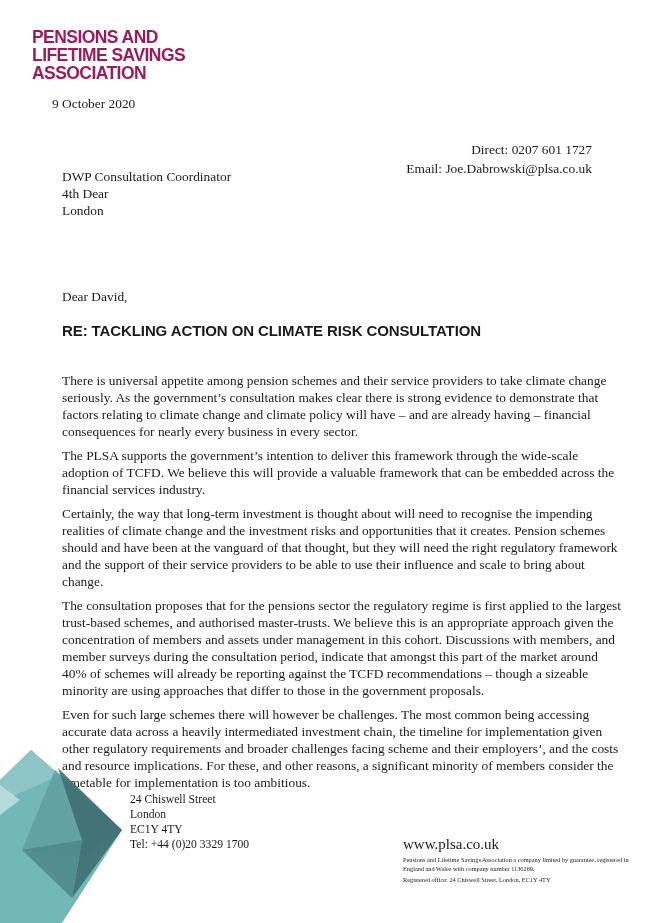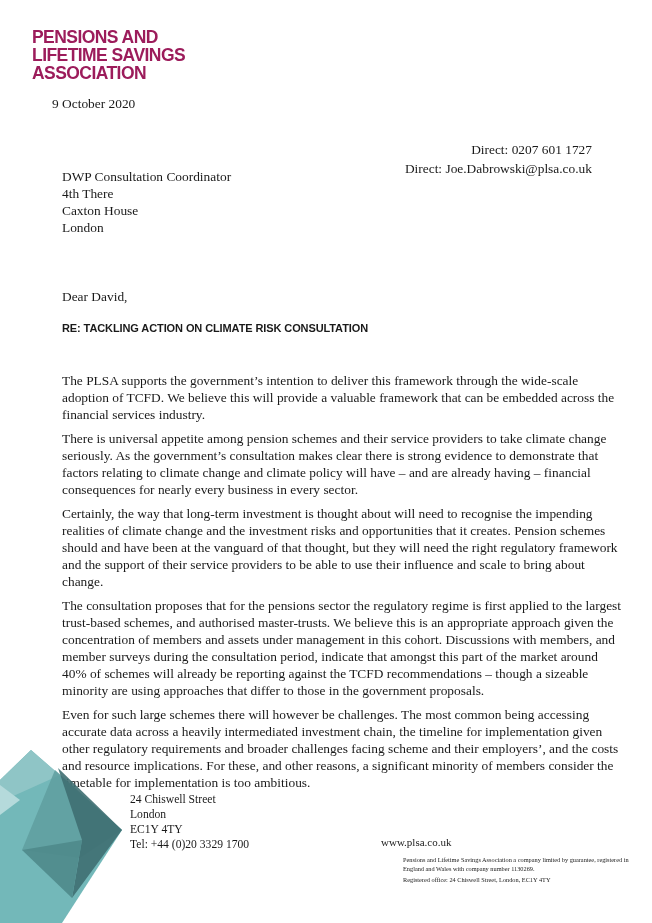--- a/index.html
+++ b/index.html
@@ -15,63 +15,62 @@
 
   .serif { font-family: "Liberation Serif", "DejaVu Serif", serif; font-size: 13.4px; }
 
   .date { position: absolute; left: 52px; top: 96px; }
   .contact { position: absolute; right: 60px; top: 96px; text-align: right; line-height: 19px; margin-top: 44px; }
 
   .recipient { position: absolute; left: 62px; top: 150px; line-height: 17px; margin-top: 18px; }
 
   .salutation { position: absolute; left: 62px; top: 289px; text-align: center; }
   .subject { position: absolute; left: 62px; top: 322px; font-family: "Liberation Sans", "DejaVu Sans", sans-serif;
-             font-weight: bold; font-size: 11px; letter-spacing: -0.1px; }
+             font-weight: bold; font-size: 15px; letter-spacing: -0.1px; }
 
   .body { position: absolute; left: 62px; top: 372px; width: 560px; line-height: 17px; }
   .body p { margin: 0 0 7px 0; }
 
   .diamond { position: absolute; left: 0; top: 740px; width: 140px; height: 183px; }
 
   .footer-addr { position: absolute; left: 130px; top: 792px; line-height: 15px; font-size: 11.6px; }
-  .footer-web { position: absolute; left: 381px; top: 836px; font-size: 11px; }
+  .footer-web { position: absolute; left: 403px; top: 836px; font-size: 15px; }
   .footer-legal { position: absolute; left: 403px; top: 856px; font-size: 6.3px; line-height: 8.5px; width: 240px; }
   .footer-legal p { margin: 0 0 3px 0; }
 </style>
 </head>
 <body>
 
 <div class="page">
 
   <div class="logo">
     <div>PENSIONS AND</div>
     <div>LIFETIME SAVINGS</div>
     <div>ASSOCIATION</div>
   </div>
 
   <div class="date serif">9 October 2020</div>
 
   <div class="contact serif">
     <div>Direct: 0207 601 1727</div>
-    <div>Direct: Joe.Dabrowski@plsa.co.uk</div>
+    <div>Email: Joe.Dabrowski@plsa.co.uk</div>
   </div>
 
   <div class="recipient serif">
     <div>DWP Consultation Coordinator</div>
-    <div>4th There</div>
-    <div>Caxton House</div>
+    <div>4th Dear</div>
     <div>London</div>
   </div>
 
   <div class="salutation serif">Dear David,</div>
   <div class="subject">RE: TACKLING ACTION ON CLIMATE RISK CONSULTATION</div>
 
   <div class="body serif">
+    <p>There is universal appetite among pension schemes and their service providers to take climate change seriously. As the government’s consultation makes clear there is strong evidence to demonstrate that factors relating to climate change and climate policy will have – and are already having – financial consequences for nearly every business in every sector.</p>
     <p>The PLSA supports the government’s intention to deliver this framework through the wide-scale adoption of TCFD. We believe this will provide a valuable framework that can be embedded across the financial services industry.</p>
-    <p>There is universal appetite among pension schemes and their service providers to take climate change seriously. As the government’s consultation makes clear there is strong evidence to demonstrate that factors relating to climate change and climate policy will have – and are already having – financial consequences for nearly every business in every sector.</p>
     <p>Certainly, the way that long-term investment is thought about will need to recognise the impending realities of climate change and the investment risks and opportunities that it creates. Pension schemes should and have been at the vanguard of that thought, but they will need the right regulatory framework and the support of their service providers to be able to use their influence and scale to bring about change.</p>
     <p>The consultation proposes that for the pensions sector the regulatory regime is first applied to the largest trust-based schemes, and authorised master-trusts. We believe this is an appropriate approach given the concentration of members and assets under management in this cohort. Discussions with members, and member surveys during the consultation period, indicate that amongst this part of the market around 40% of schemes will already be reporting against the TCFD recommendations – though a sizeable minority are using approaches that differ to those in the government proposals.</p>
     <p>Even for such large schemes there will however be challenges. The most common being accessing accurate data across a heavily intermediated investment chain, the timeline for implementation given other regulatory requirements and broader challenges facing scheme and their employers’, and the costs and resource implications. For these, and other reasons, a significant minority of members consider the timetable for implementation is too ambitious.</p>
   </div>
 
   <svg class="diamond" viewBox="0 0 140 183">
     <polygon points="31,10 122,90 62,183 0,183 0,40" fill="#6cb4b5" opacity="0.95"></polygon>
     <polygon points="31,10 60,35 0,62 0,40" fill="#8fc5c6"></polygon>
     <polygon points="0,45 20,60 0,75" fill="#b5dadb"></polygon>
     <polygon points="55,30 122,90 80,118 22,110" fill="#5f9e9f" opacity="0.85"></polygon>

